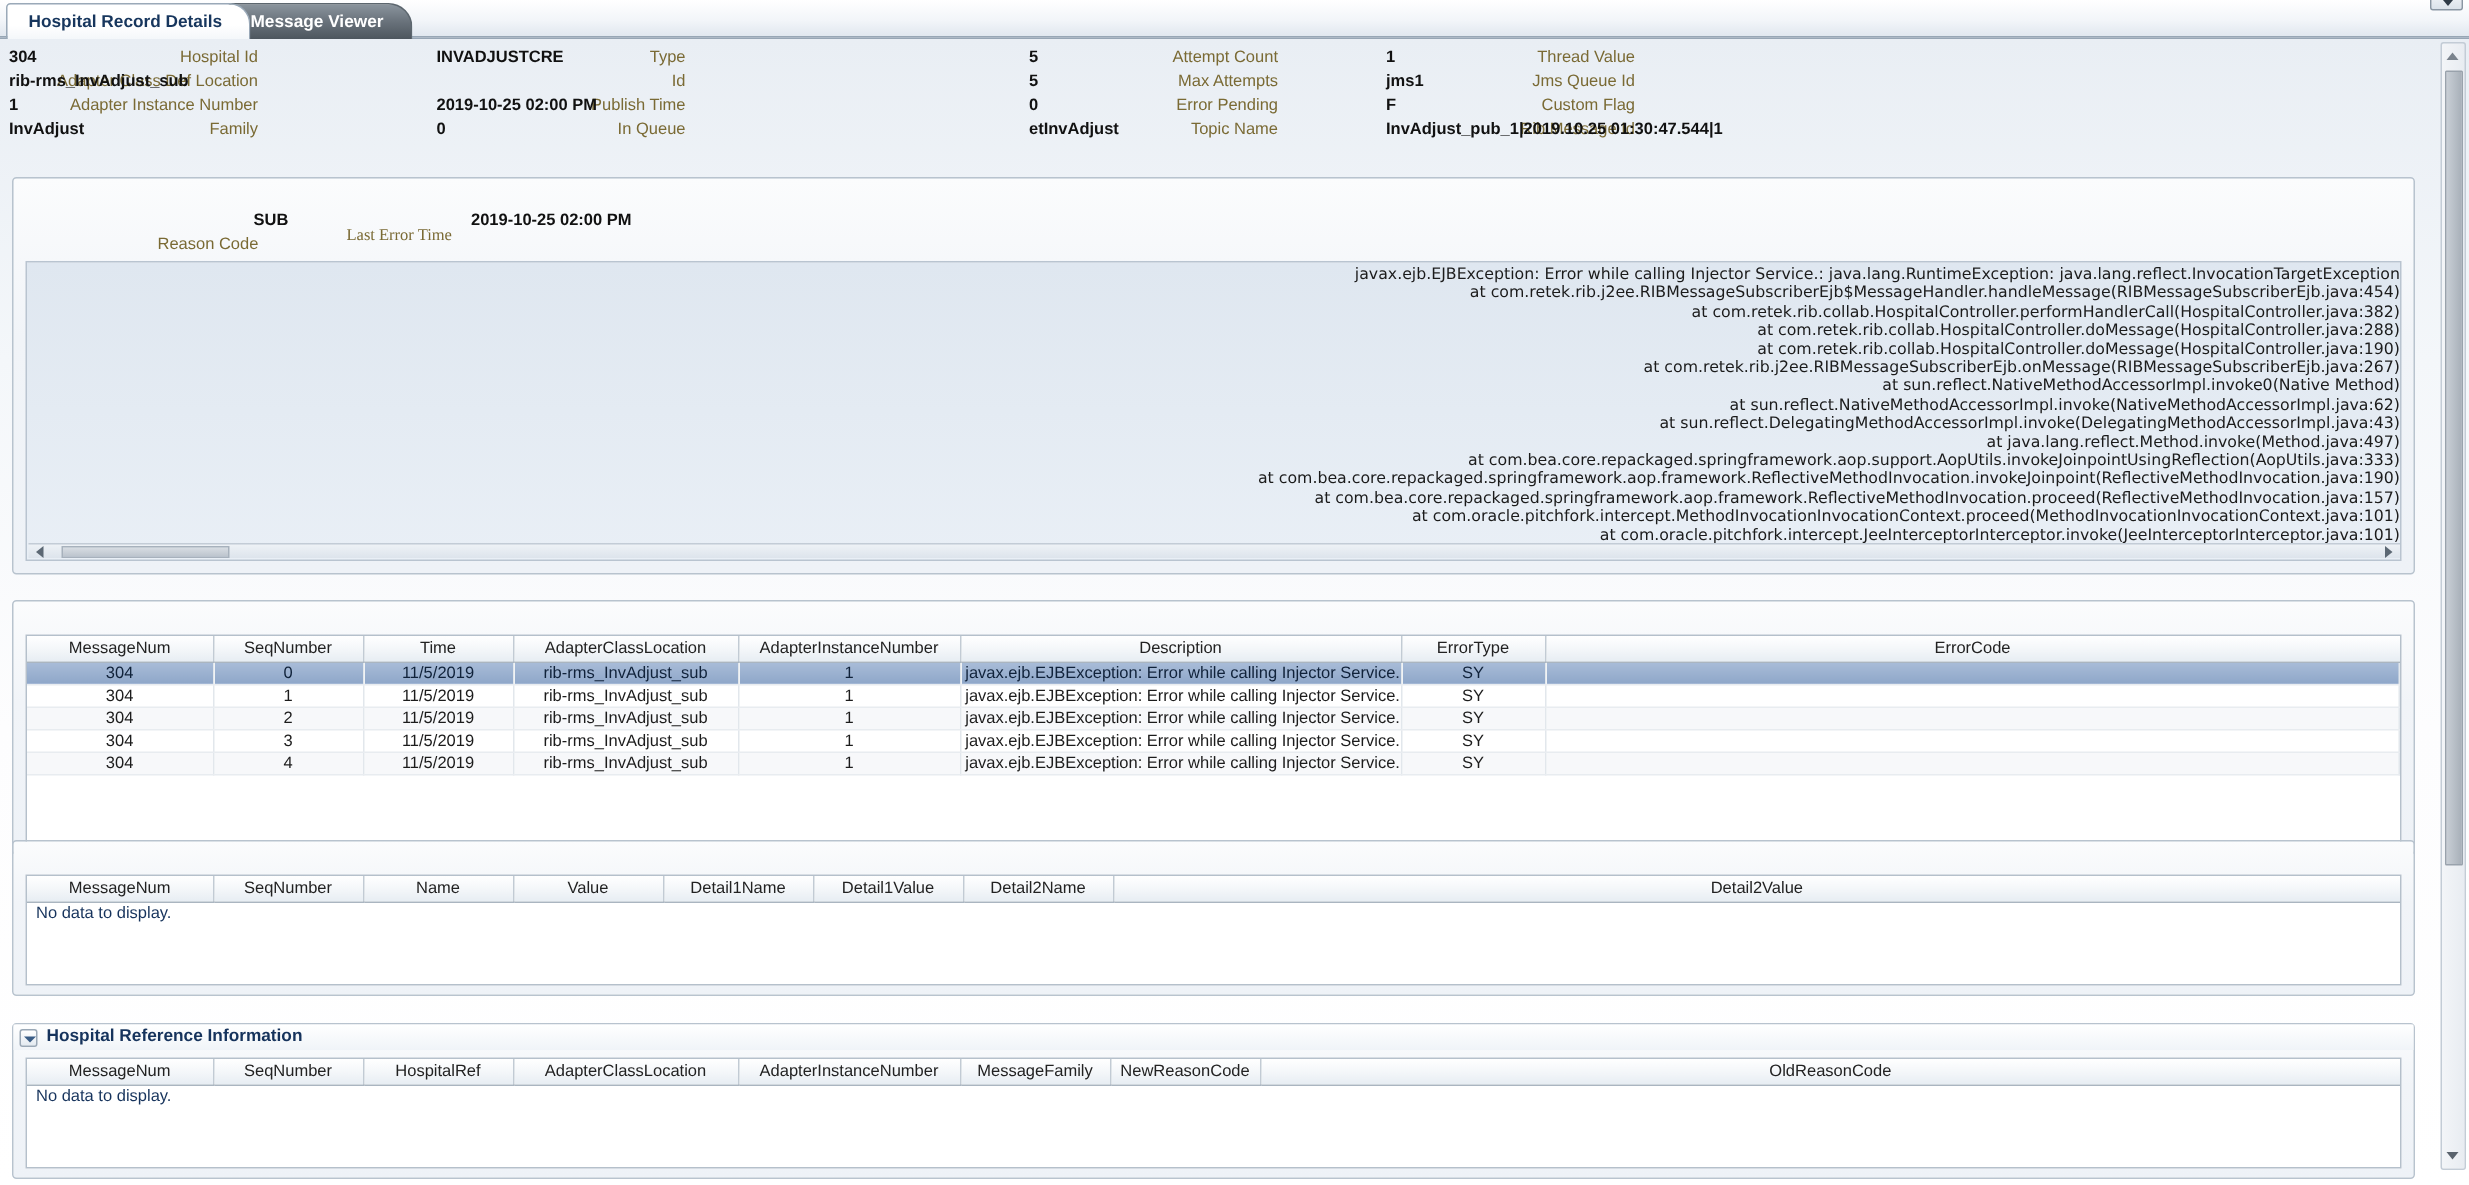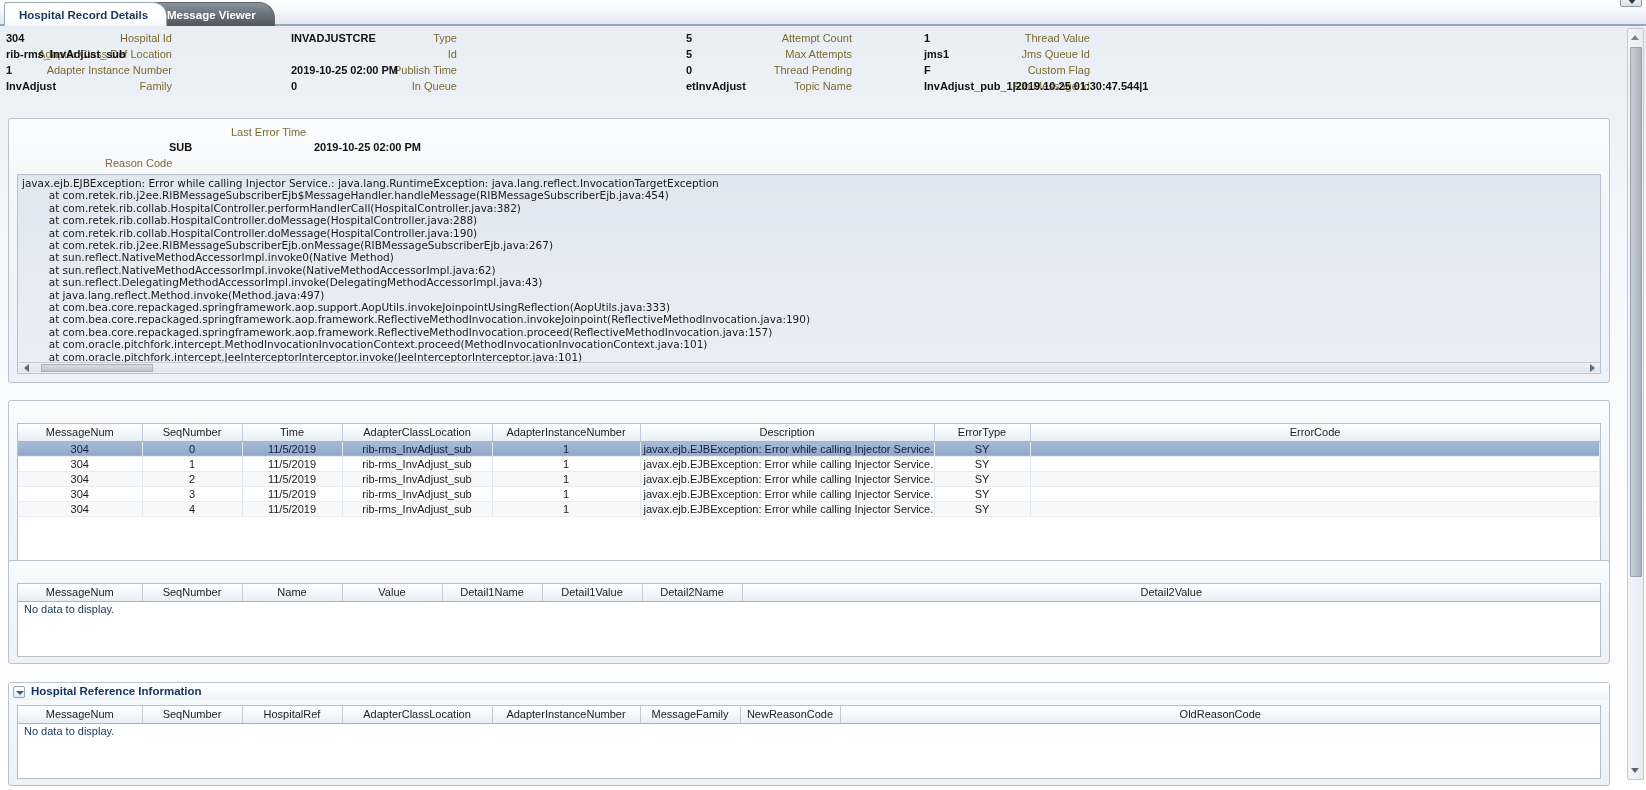--- a/index.html
+++ b/index.html
@@ -134,20 +134,21 @@
   .lastErrTitle {
     position:absolute; left:8px; font-size:12px; font-weight:bold; color:#e00000;margin-top:32px;
   }
 
   
   .stackbox {
     position: absolute;
     background: linear-gradient(to bottom,#dfe7f0 0%,#e4ebf3 50%,#e9eff6 100%);
     border: 1px solid #b9c4d0;
     overflow: hidden;
+    text-align: right;
   }
   .stacktext {
     position:absolute; left:4px; top:2px; right:0;
     font-family: "DejaVu Sans", sans-serif;
     font-size: 10.5px;
     line-height: 12.4px;
     color: #1b1b1b;
     white-space: pre;
   }
   .hscroll {
@@ -301,21 +302,21 @@
       <div class="fcol" style="left:680px; width:172px;">
         <div class="fld" style="top:4px;  width:172px;">
           <span class="lbl">Attempt Count</span>
           <span class="val">5</span>
         </div>
         <div class="fld" style="top:20px; width:172px;">
           <span class="lbl">Max Attempts</span>
           <span class="val">5</span>
         </div>
         <div class="fld" style="top:36px; width:172px;">
-          <span class="lbl">Thread Pending</span>
+          <span class="lbl">Error Pending</span>
           <span class="val">0</span>
         </div>
         <div class="fld" style="top:52px; width:172px;">
           <span class="lbl">Topic Name</span>
           <span class="val">etInvAdjust</span>
         </div>
       </div>
 
       <div class="fcol" style="left:918px; width:172px;">
         <div class="fld" style="top:4px;  width:172px;">
@@ -345,21 +346,21 @@
     </div>
 
     <div class="panel" style="top:92px; width:1602px; height:265px;">
 
       <div class="err-line" style="left:96px; top:38px; width:58px; text-align:right;">
         <span class="err-lbl">Reason Code</span>
       </div>
       <div class="err-line" style="left:160px; top:22px;">
         <span class="err-val">SUB</span>
       </div>
-      <div class="err-line" style="left:222px; top:7px;">
+      <div class="err-line" style="left:222px; top:32px;font-family:Liberation Serif, serif;">
         <span class="err-lbl">Last Error Time</span>
       </div>
       <div class="err-line" style="left:305px; top:22px;">
         <span class="err-val">2019-10-25 02:00 PM</span>
       </div>
 
       <div class="lastErrTitle" style="top:38px;">Last Error Description</div>
 
       <div class="stackbox" style="left:8px; top:55px; width:1584px; height:200px;">
         <div class="stacktext">javax.ejb.EJBException: Error while calling Injector Service.: java.lang.RuntimeException: java.lang.reflect.InvocationTargetException

